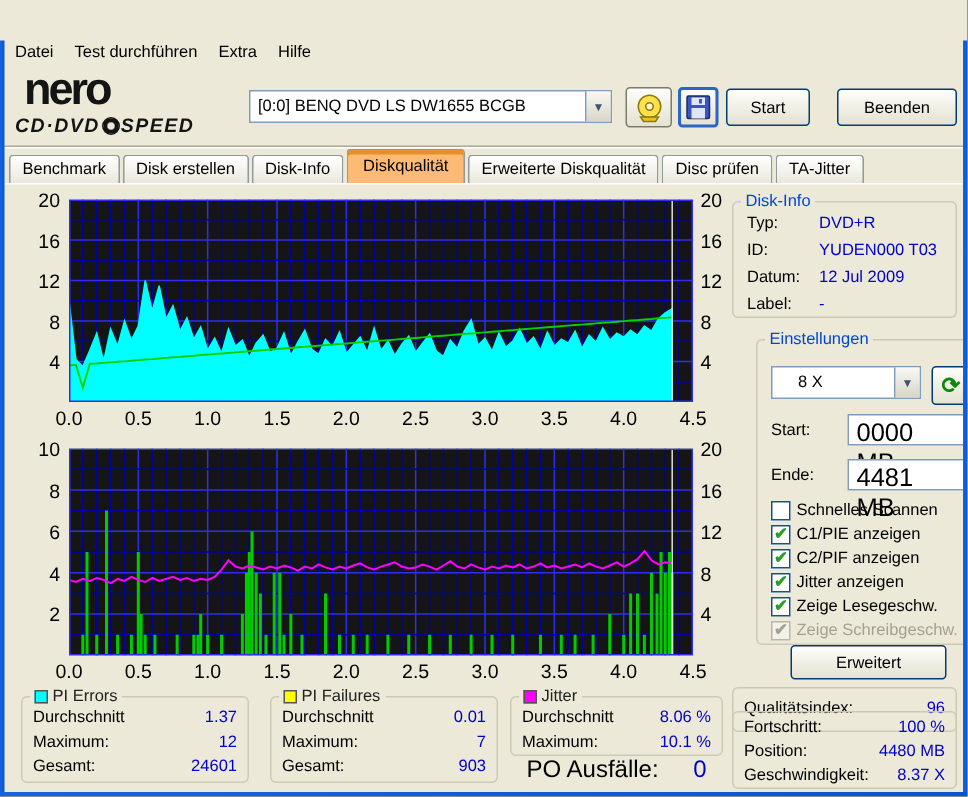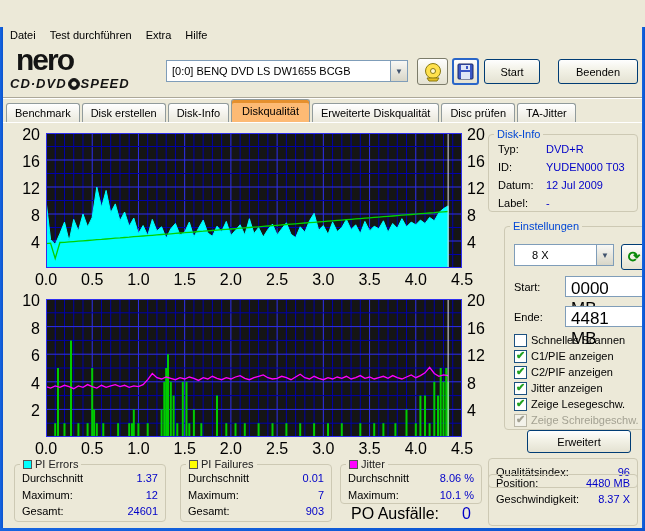--- a/index.html
+++ b/index.html
@@ -40,21 +40,21 @@
   .tab{border:1px solid #919b9c;border-bottom:none;border-radius:3px 3px 0 0;padding:3px 8px 3px 8px;font-size:11px;
     background:linear-gradient(180deg,#ffffff,#eae8dc);margin-right:2px;color:#000;}
   .tab.active{background:#fdba74;box-shadow:inset 0 3px 0 #e5902e;padding:5px 10px 5px 10px;position:relative;z-index:2;}
   #content-frame{position:absolute;left:3px;top:122px;width:639px;height:406px;border-top:1px solid #fff;}
   
   #border-l{position:absolute;left:0;top:27px;width:3px;height:504px;}
   #border-r{position:absolute;left:642px;top:27px;width:3px;height:504px;}
   #border-b{position:absolute;left:0;top:528px;width:645px;height:3px;}
   
   .chart-svg{position:absolute;}
-  .tick{position:absolute;font-size:16px;color:#000;white-space:nowrap;}
+  .tick{position:absolute;font-size:13px;color:#000;white-space:nowrap;}
   
   .gb{position:absolute;border:1px solid #cdc9b4;border-radius:4px;margin:0;padding:0;font-size:11px;background:transparent;}
   .gb legend{padding:0 3px;margin-left:5px;font-size:11px;color:#222;display:flex;align-items:center;gap:3px;}
   .gb.blue legend{color:#0046d5;}
   .sw{display:inline-block;width:9px;height:9px;border:1px solid #555;}
   .srow{display:flex;justify-content:space-between;padding:0 7px;line-height:16.5px;}
   .lbl{color:#000;}
   .val{color:#0000c8;}
   .inforow{display:flex;padding:0 9px;line-height:18px;}
   .inforow .lbl{width:48px;}
@@ -415,20 +415,24 @@
   </fieldset>
 
   <fieldset class="gb" style="left:488px;top:438px;width:150px;height:30px;margin-top:20px;">
     <div class="srow" style="line-height:26px;">
       <span class="lbl">Qualitätsindex:</span>
       <span class="val">96</span>
     </div>
   </fieldset>
 
   <fieldset class="gb" style="left:488px;top:474px;width:150px;height:52px;">
+    <div class="srow" style="line-height:16px;padding-top:2px;">
+        <span class="lbl">Fortschritt:</span>
+        <span class="val">100 %</span>
+      </div>
     <div class="srow" style="line-height:16px;">
         <span class="lbl">Position:</span>
         <span class="val">4480 MB</span>
       </div>
     <div class="srow" style="line-height:16px;">
         <span class="lbl">Geschwindigkeit:</span>
         <span class="val">8.37 X</span>
       </div>
   </fieldset>
 

